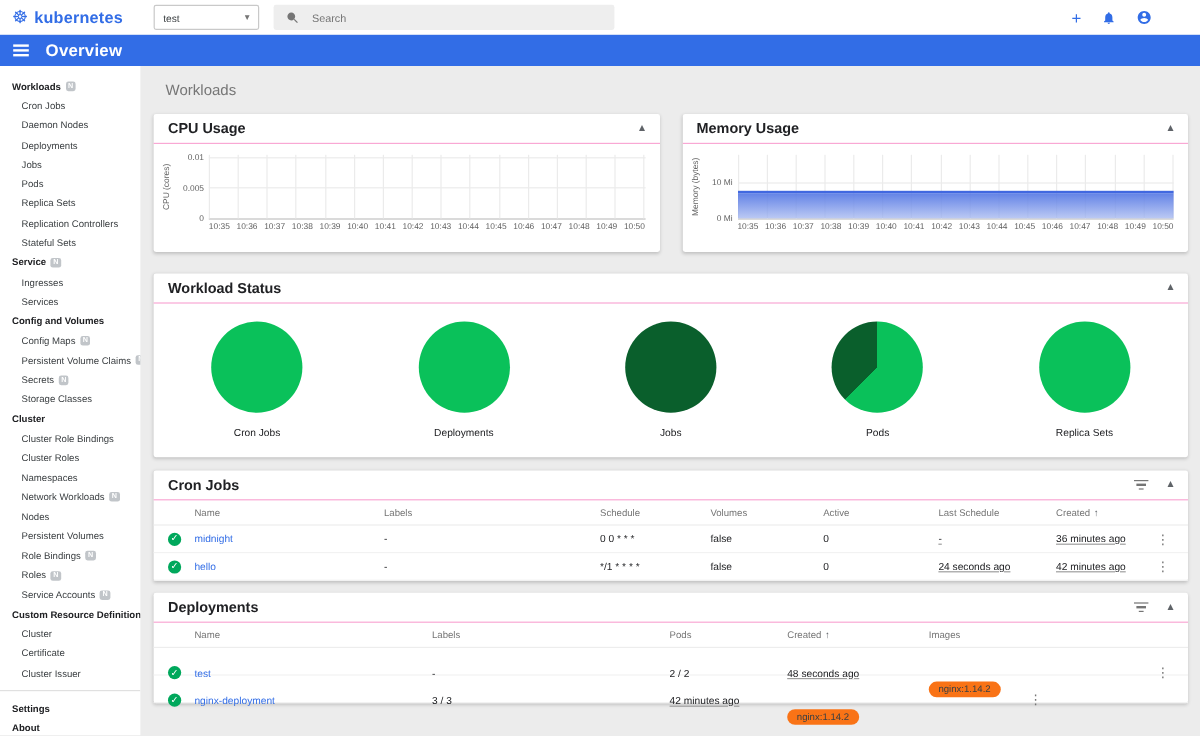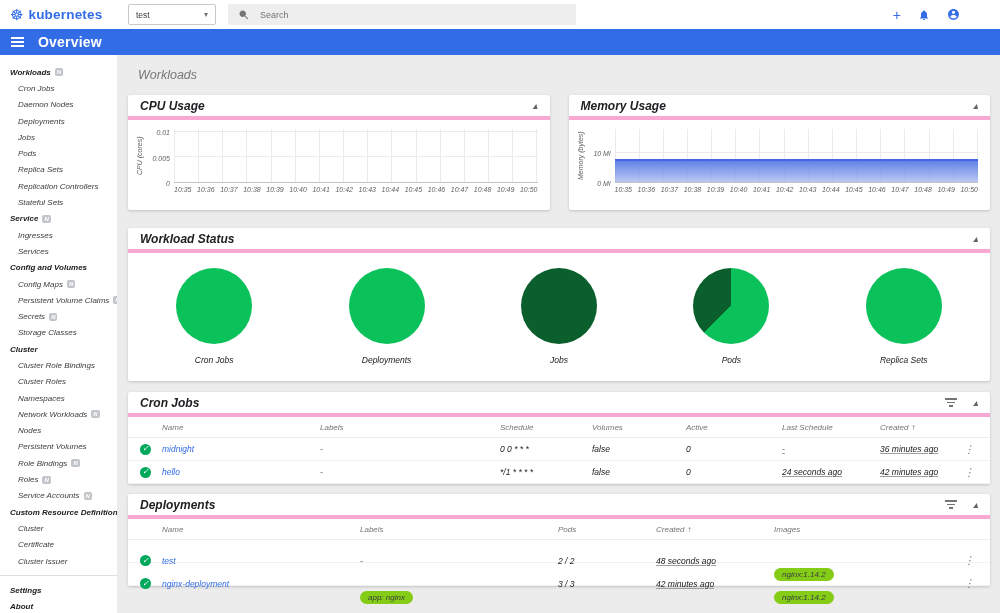--- a/index.html
+++ b/index.html
@@ -9,54 +9,54 @@
 
   
   .topbar { height:29px; background:#fff; display:flex; align-items:center; padding-left:10px; flex:0 0 auto; }
   .logo { display:flex; align-items:center; gap:5px; width:112px; cursor:pointer; }
   .logo-mark { color:#326de6; font-size:15px; line-height:1; }
   .logo-text { color:#326de6; font-size:13.5px; font-weight:bold; letter-spacing:.2px; }
   .ns-select { width:88px; height:21px; border:1px solid #c9c9c9; border-radius:2px; background:#fff;
     display:flex; align-items:center; justify-content:space-between; padding:0 7px; margin-left:6px;
     font-size:8.5px; color:#3c4043; cursor:pointer; }
   .ns-caret { color:#757575; font-size:8px; }
-  .searchbar { margin-left:12px; width:348px; height:21px; background:#eeeeee; border-radius:2px;
+  .searchbar { margin-left:12px; width:284px; height:21px; background:#eeeeee; border-radius:2px;
     display:flex; align-items:center; gap:10px; padding:0 10px; }
   .searchbar input { border:none; outline:none; background:transparent; font-size:9px; width:100%;
     font-family:"Liberation Sans",sans-serif; color:#202124; }
   .searchbar input::placeholder { color:#757575; }
   .topbar-actions { margin-left:auto; margin-right:40px; display:flex; align-items:center; gap:17px; }
   .topbar-actions .act { color:#326de6; cursor:pointer; display:flex; align-items:center; }
   .plus-glyph { font-size:14px; font-weight:400; line-height:1; }
 
   
   .bluebar { height:26px; background:#326de6; display:flex; align-items:center; padding-left:11px; gap:14px; flex:0 0 auto; }
   .hamburger { width:13px; display:flex; flex-direction:column; gap:2.6px; cursor:pointer; }
   .hamburger i { height:1.7px; background:#fff; display:block; }
   .bluebar-title { color:#fff; font-size:14px; font-weight:bold; letter-spacing:.2px; }
 
   
-  .app { flex:1; display:flex; overflow:hidden;font-style:italic; }
+  .app { flex:1; display:flex; overflow:hidden; }
 
   
   .sidebar { width:117px; background:#fff; overflow:hidden; padding-top:9px; flex:0 0 auto; }
   .nav-header, .nav-item { height:16.3px; display:flex; align-items:center; gap:4px; cursor:pointer; white-space:nowrap; }
   .nav-header { padding-left:10px; font-size:8px; font-weight:bold; color:#202124; }
   .nav-item { padding-left:18px; font-size:8px; color:#3c4043; }
   .nbadge { background:#c1c5c9; color:#fff; font-size:6px; font-weight:bold; border-radius:2px;
     padding:1px 2px; line-height:1; }
   .nbadge:empty { display:none; }
   .nav-divider { border-top:1px solid #e0e0e0; margin:6px 0; }
 
   
   .content { flex:1; overflow:hidden; padding:0 10px 0 11px; }
   .page-title { font-size:12.5px; font-weight:normal; color:#767676; padding:13px 0 13px 10px; }
   .card { background:#fff; border-radius:2px; box-shadow:0 1px 3px rgba(0,0,0,.18); }
   .card-header { display:flex; align-items:center; justify-content:space-between; padding:0 12px;
-    height:25px; border-bottom:4px solid #f9a8d4; }
+    height:25px; border-bottom:1px solid #f9a8d4; }
   .card-title { font-size:12px; font-weight:bold; color:#202124; }
   .hdr-right { display:flex; align-items:center; gap:16px; }
   .caret-up { color:#5f6368; font-size:10px; cursor:pointer; line-height:1; }
   .filter-ic { cursor:pointer; display:flex; flex-direction:column; gap:2px; align-items:center; width:12px; }
   .filter-ic i { height:1.5px; background:#757575; display:block; }
   .filter-ic i:nth-child(1){width:12px}.filter-ic i:nth-child(2){width:8px}.filter-ic i:nth-child(3){width:4px}
 
   
   .row1 { display:flex; gap:19px; }
   .half-card { flex:1; height:115px; }
@@ -92,21 +92,21 @@
     gap:8px; padding:0 12px; align-items:center; }
   .thead { height:21px; font-size:8px; color:#757575; border-bottom:1px solid #ededed; }
   .thead .col { cursor:pointer; white-space:nowrap; }
   .trow { height:23px; font-size:8.5px; color:#202124; border-bottom:1px solid #f2f2f2; white-space:nowrap; }
   .sort-arrow { font-size:8px; color:#5f6368; margin-left:3px; }
   .check { width:11px; height:11px; border-radius:50%; background:#00a85c; color:#fff; font-size:8px;
     display:flex; align-items:center; justify-content:center; line-height:1; }
   .rlink { color:#326de6; cursor:pointer; text-decoration:none; }
   .uline { text-decoration:underline; text-decoration-color:#9e9e9e; }
   .kebab { color:#757575; font-size:11px; text-align:center; cursor:pointer; }
-  .chip { background:#84cc16; border-radius:9px; padding:2.5px 8px; font-size:8px; color:#3c4043;
+  .chip { background:#f97316; border-radius:9px; padding:2.5px 8px; font-size:8px; color:#3c4043;
     display:inline-block; line-height:1;margin-top:28px; }
   .tfoot { display:flex; justify-content:flex-end; align-items:center; height:22px; padding-right:16px;
     font-size:8.5px; color:#757575; gap:30px; }
   .pg { display:flex; gap:24px; color:#bdbdbd; font-size:9px; }
   .pg span { cursor:pointer; letter-spacing:-1px; }
 </style>
 </head>
 <body>
 
 <div class="viewport">
@@ -486,21 +486,20 @@
           <a class="rlink">test</a>
           <span>-</span>
           <span>2 / 2</span>
           <span class="uline">48 seconds ago</span>
           <span><span class="chip">nginx:1.14.2</span></span>
           <span class="kebab">⋮</span>
         </div>
         <div class="grid-dep trow">
           <span class="check">✓</span>
           <a class="rlink">nginx-deployment</a>
-          <span><span class="chip">app: nginx</span></span>
           <span>3 / 3</span>
           <span class="uline">42 minutes ago</span>
           <span><span class="chip">nginx:1.14.2</span></span>
           <span class="kebab">⋮</span>
         </div>
       </section>
     </main>
   </div>
 </div>
 

